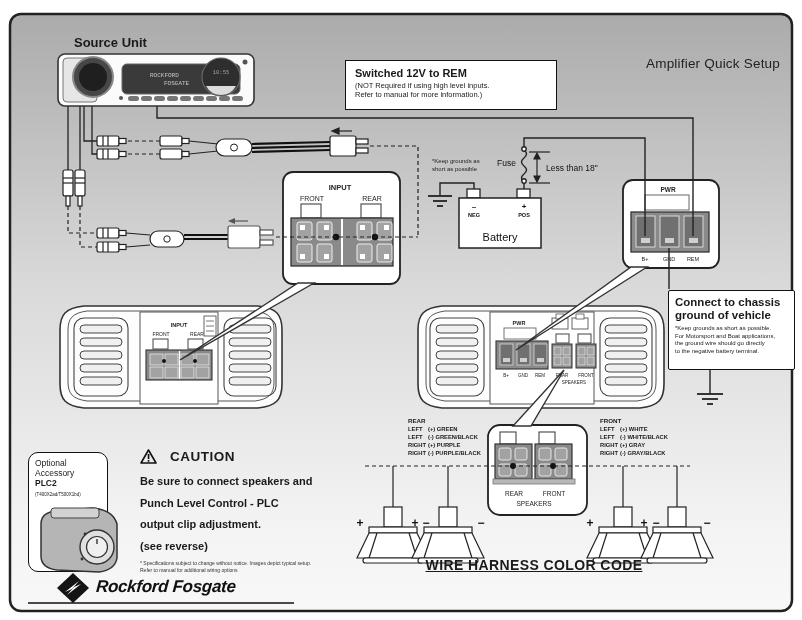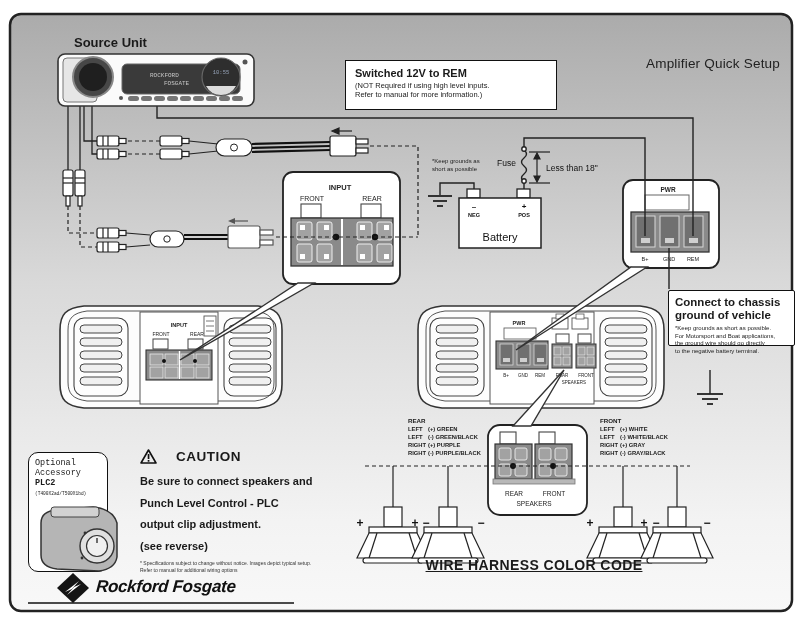--- a/index.html
+++ b/index.html
@@ -14,21 +14,21 @@
   .sw-line{font-size:7.5px;line-height:9px;color:#222;}
   .ch-title{font-size:11.5px;font-weight:bold;line-height:13px;}
   .ch-note{font-size:6px;line-height:7.6px;margin-top:3px;color:#222;}
   .cc-list{font-size:5.8px;line-height:8px;}
   .cc-title{font-weight:bold;font-size:6.2px;}
   .cc-row{display:flex;}
   .cc-pos{width:20px;font-weight:bold;}
   .cc-wire{font-weight:bold;}
   .whcc{font-size:14px;font-weight:bold;text-align:center;letter-spacing:.4px;
         text-decoration:underline;}
-  .caut-head{font-size:13.5px;font-weight:bold;letter-spacing:.5px;display:flex;align-items:center;gap:19px;}
+  .caut-head{font-size:13.5px;font-weight:bold;letter-spacing:.5px;display:flex;align-items:center;gap:13px;}
   .caut-line{font-size:11px;font-weight:bold;line-height:13.5px;margin-top:8px;}
   .caut-foot{font-size:5px;line-height:6.5px;color:#333;margin-top:7px;}
   .acc-box{background:#fff;border:1.5px solid #111;border-radius:10px;padding:5px 6px;}
   .acc-l1{font-size:8.5px;line-height:10px;}
   .acc-l2{font-size:8.5px;font-weight:bold;line-height:10px;}
   .acc-l2 small{font-size:4.5px;font-weight:normal;}
   .brand{font-style:italic;font-weight:bold;font-size:17px;letter-spacing:-.3px;color:#111;
          transform:skewX(-4deg);display:inline-block;}
 </style>
 </head>
@@ -451,21 +451,21 @@
 <div class="ov title" style="left:440px;top:19px;width:340px;margin-top:37px;">Amplifier Quick Setup</div>
 
 <div class="ov src-label" style="left:74px;top:35px;">Source Unit</div>
 
 <div class="ov wbox" style="left:345px;top:60px;width:212px;height:50px;padding:6px 9px;">
   <div class="sw-title">Switched 12V to REM</div>
   <div class="sw-line" style="margin-top:2px;">(NOT Required if using high level inputs.</div>
   <div class="sw-line">Refer to manual for more information.)</div>
 </div>
 
-<div class="ov wbox" style="left:668px;top:290px;width:127px;height:56px;padding:5px 6px;border-radius:2px;">
+<div class="ov wbox" style="left:668px;top:290px;width:127px;height:80px;padding:5px 6px;border-radius:2px;">
   <div class="ch-title">Connect to chassis</div>
   <div class="ch-title">ground of vehicle</div>
   <div class="ch-note">
     <div>*Keep grounds as short as possible.</div>
     <div>For Motorsport and Boat applications,</div>
     <div>the ground wire should go directly</div>
     <div>to the negative battery terminal.</div>
   </div>
 </div>
 
@@ -522,21 +522,21 @@
   <div class="caut-line" style="margin-top:11px;">Be sure to connect speakers and</div>
   <div class="caut-line">Punch Level Control - PLC</div>
   <div class="caut-line">output clip adjustment.</div>
   <div class="caut-line">(see reverse)</div>
   <div class="caut-foot">
     <div>* Specifications subject to change without notice. Images depict typical setup.</div>
     <div>Refer to manual for additional wiring options</div>
   </div>
 </div>
 
-<div class="ov acc-box" style="left:28px;top:452px;width:80px;height:120px;font-family:Liberation Mono, monospace;">
+<div class="ov acc-box" style="left:28px;top:452px;width:80px;height:120px;">
   <div class="acc-l1">Optional Accessory</div>
   <div class="acc-l2"><span>PLC2</span>
     <small>(T400X2ad/T500X1bd)</small></div>
   <svg width="88" height="78" viewBox="0 0 88 78" style="margin-top:2px;">
     <path d="M6,22 Q6,10 22,9 L58,6 Q78,8 82,22 L82,56 Q80,68 64,70 L22,68 Q6,66 6,54 Z" fill="#b5b5b5" stroke="#333" stroke-width="1.5"></path>
     <rect x="16" y="6" width="48" height="10" rx="3" fill="#d2d2d2" stroke="#444" stroke-width="1"></rect>
     <circle cx="62" cy="45" r="17" fill="#e0e0e0" stroke="#333" stroke-width="1.4"></circle>
     <circle cx="62" cy="45" r="10.5" fill="#f0f0f0" stroke="#333" stroke-width="1.2"></circle>
     <line x1="62" y1="37" x2="62" y2="42" stroke="#333" stroke-width="1.4"></line>
     <circle cx="47" cy="57" r="1.4" fill="#333"></circle>

